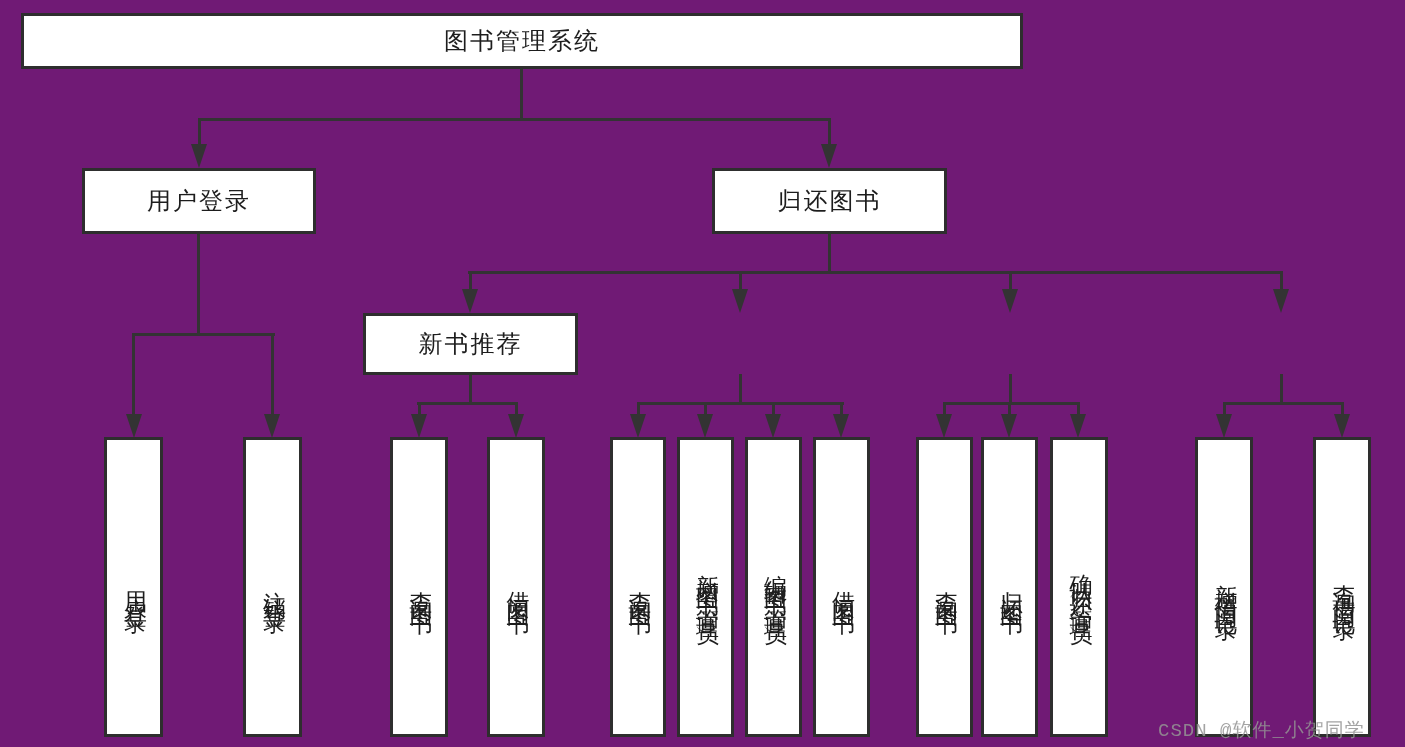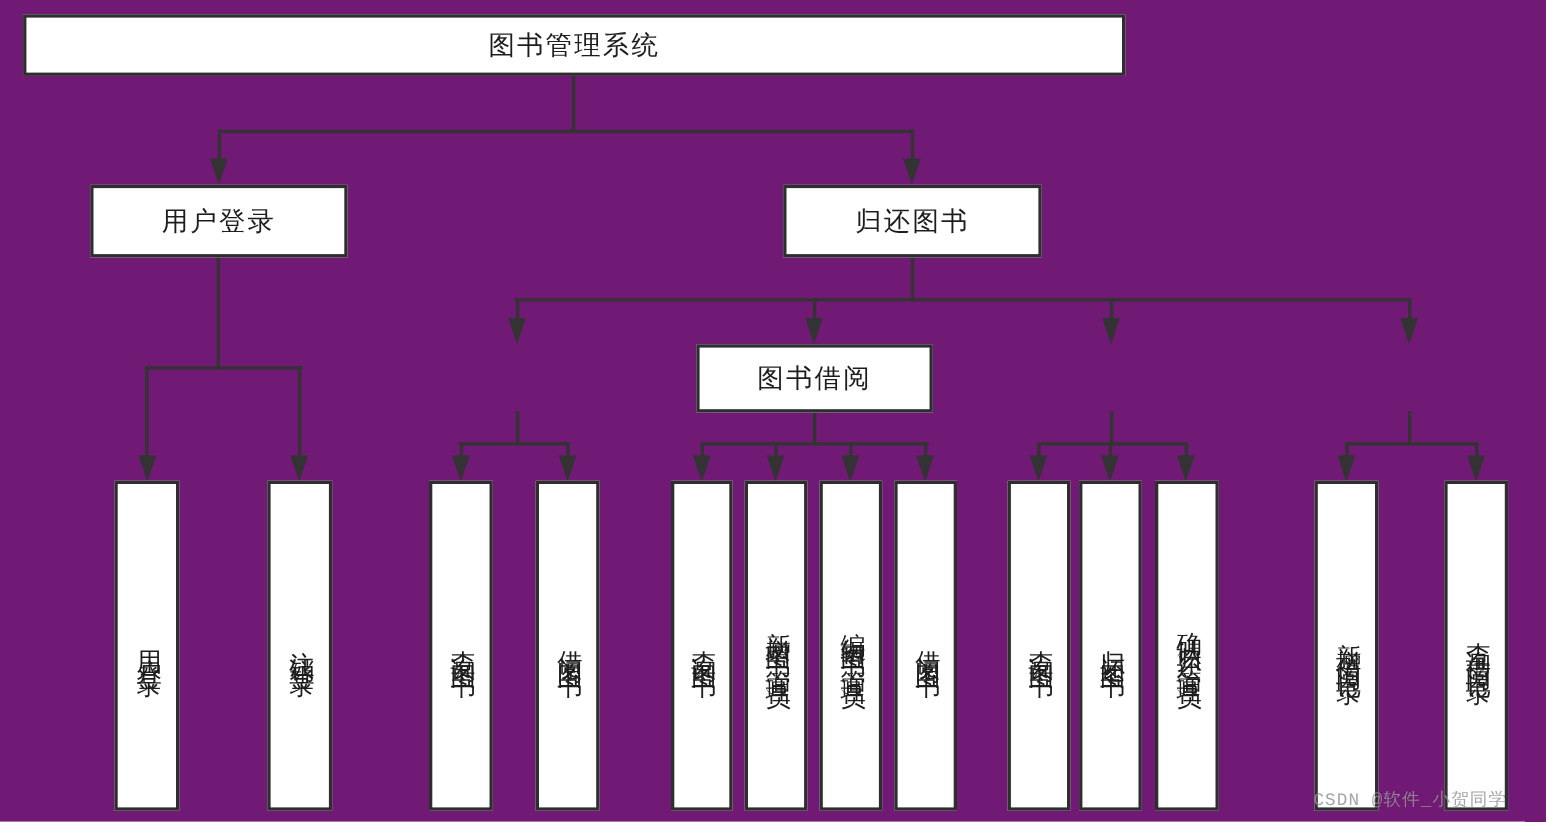--- a/index.html
+++ b/index.html
@@ -23,21 +23,21 @@
     position:absolute;box-sizing:border-box;border:3px solid var(--border);
     background:#ffffff;display:flex;align-items:center;justify-content:center;
     writing-mode:vertical-rl;font-size:23px;line-height:1;letter-spacing:7px;
   }
   .v{position:absolute;width:3px;background:var(--line);}
   .h{position:absolute;height:3px;background:var(--line);}
   .ar{position:absolute;width:0;height:0;
     border-left:8px solid transparent;border-right:8px solid transparent;
     border-top:24px solid var(--line);}
   #watermark{
-    position:absolute;left:1194px;top:717px;font-size:16px;letter-spacing:1px;
+    position:absolute;left:1158px;top:717px;font-size:19px;letter-spacing:1px;
     color:rgba(148,148,148,0.85);white-space:nowrap;z-index:5;
   }
 </style>
 </head>
 <body>
 
 <div id="canvas">
 
   <div class="v" style="left:520px;top:69px;height:51px"></div>
   <div class="h" style="left:198px;top:118px;width:633px"></div>
@@ -96,21 +96,21 @@
   <div class="v" style="left:1223px;top:402px;height:16px"></div>
   <div class="ar" style="left:1216px;top:414px"></div>
   <div class="v" style="left:1341px;top:402px;height:16px"></div>
   <div class="ar" style="left:1334px;top:414px"></div>
 
   <div class="box" style="left:21px;top:13px;width:1002px;height:56px">图书管理系统</div>
 
   <div class="box" style="left:82px;top:168px;width:234px;height:66px">用户登录</div>
   <div class="box" style="left:712px;top:168px;width:235px;height:66px">归还图书</div>
 
-  <div class="box" style="left:633px;top:313px;width:215px;height:62px">图书借阅</div>
+  <div class="box" style="left:363px;top:313px;width:215px;height:62px">新书推荐</div>
 
   <div class="leaf" style="left:104px;top:437px;width:59px;height:300px">用户登录</div>
   <div class="leaf" style="left:243px;top:437px;width:59px;height:300px">注销登录</div>
 
   <div class="leaf" style="left:390px;top:437px;width:58px;height:300px">查询图书</div>
   <div class="leaf" style="left:487px;top:437px;width:58px;height:300px">借阅图书</div>
 
   <div class="leaf" style="left:610px;top:437px;width:56px;height:300px">查询图书</div>
   <div class="leaf" style="left:677px;top:437px;width:57px;height:300px">新增图书（管理员）</div>
   <div class="leaf" style="left:745px;top:437px;width:57px;height:300px">编辑图书（管理员）</div>

